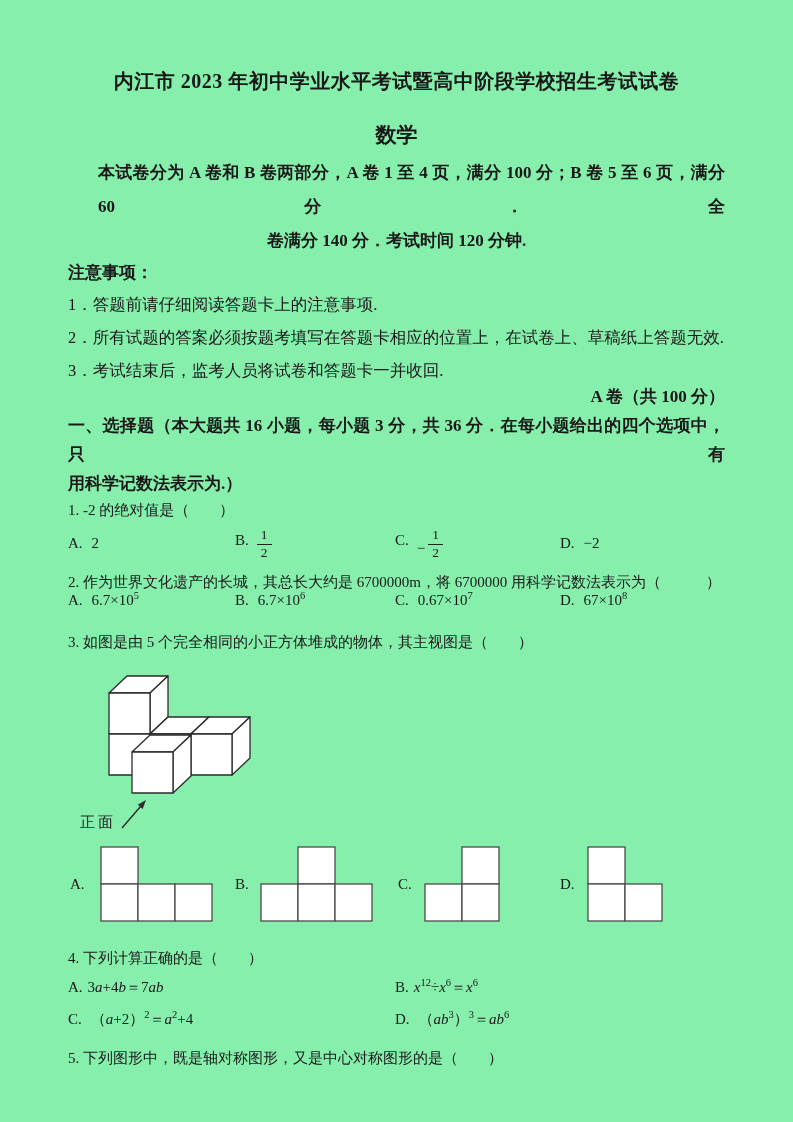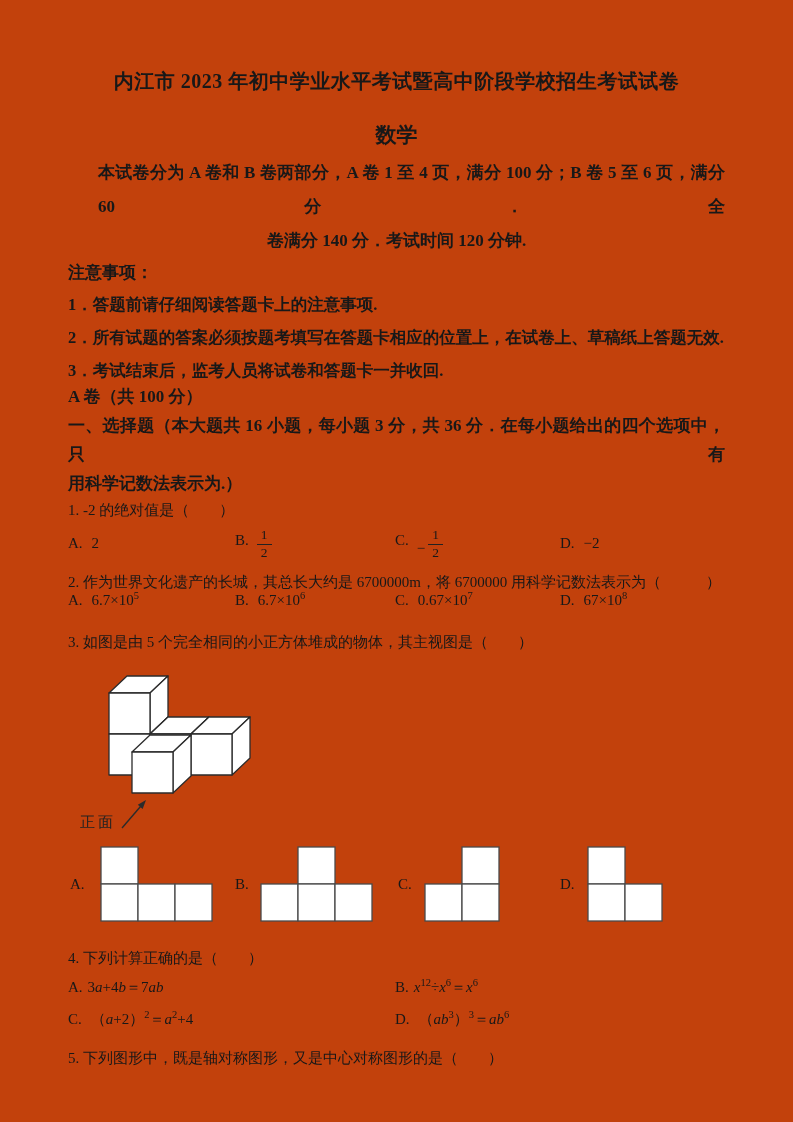--- a/index.html
+++ b/index.html
@@ -1,34 +1,34 @@
 <!DOCTYPE html>
 <html><head>
 <meta charset="utf-8">
 <style>
   html,body{margin:0;padding:0;background:#ffffff;}
   .page{
     position:relative;
     width:793px;height:1122px;
     margin:0 auto;
-    background:#c2410c;
+    background:#86efac;
     box-sizing:border-box;
     padding:66px 68px 0 68px;
     overflow:hidden;
     font-family:"Liberation Serif","DejaVu Serif",serif;
     color:#181818;
   }
   .title{text-align:center;font-size:20px;font-weight:700;line-height:30px;letter-spacing:0.5px;}
   .subject{text-align:center;font-size:21px;font-weight:700;line-height:30px;margin-top:24px;}
   .intro{font-weight:700;font-size:17px;line-height:34px;margin-top:6px;}
   .intro .l1{text-align:justify;text-align-last:justify;margin-left:30px;}
   .intro .l2{text-align:center;}
   .notice-h{font-weight:700;font-size:17px;line-height:30px;}
-  .notice-item{font-weight:700;font-size:16.5px;line-height:33px;}
-  .section-a{text-align:left;font-weight:700;font-size:17px;line-height:28px;margin-top:-4px;}
+  .notice-item{font-weight:400;font-size:16.5px;line-height:33px;}
+  .section-a{text-align:right;font-weight:700;font-size:17px;line-height:28px;margin-top:-4px;}
   .part-h{font-weight:700;font-size:17px;line-height:29px;}
   .part-h .l1{text-align:justify;text-align-last:justify;}
   .stem{font-size:15px;line-height:20px;}
   .mt2{margin-top:2px}.mt6{margin-top:6px}.mt10{margin-top:10px}
   .mt14{}.mt16{margin-top:16px}.mt18{margin-top:18px}
   .optrow{position:relative;font-size:15px;}
   .optrow .og{position:absolute;top:0;white-space:nowrap;}
   .q1row{height:42px;margin-top:4px;}
   .q1row .plain{top:11px;}
   .q1row .fracg{top:3px;}

